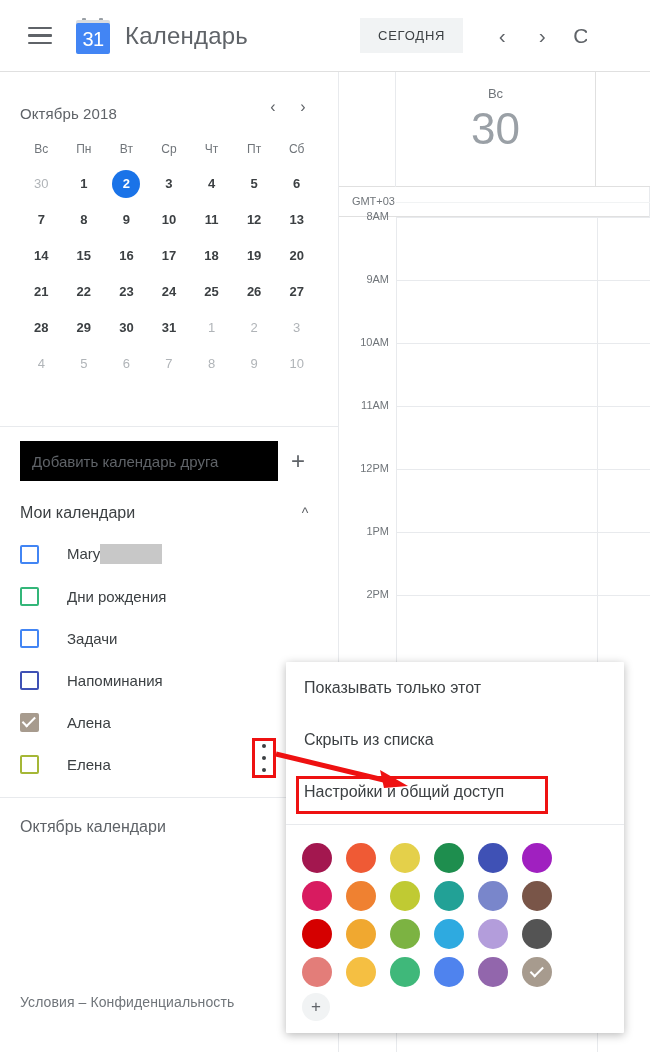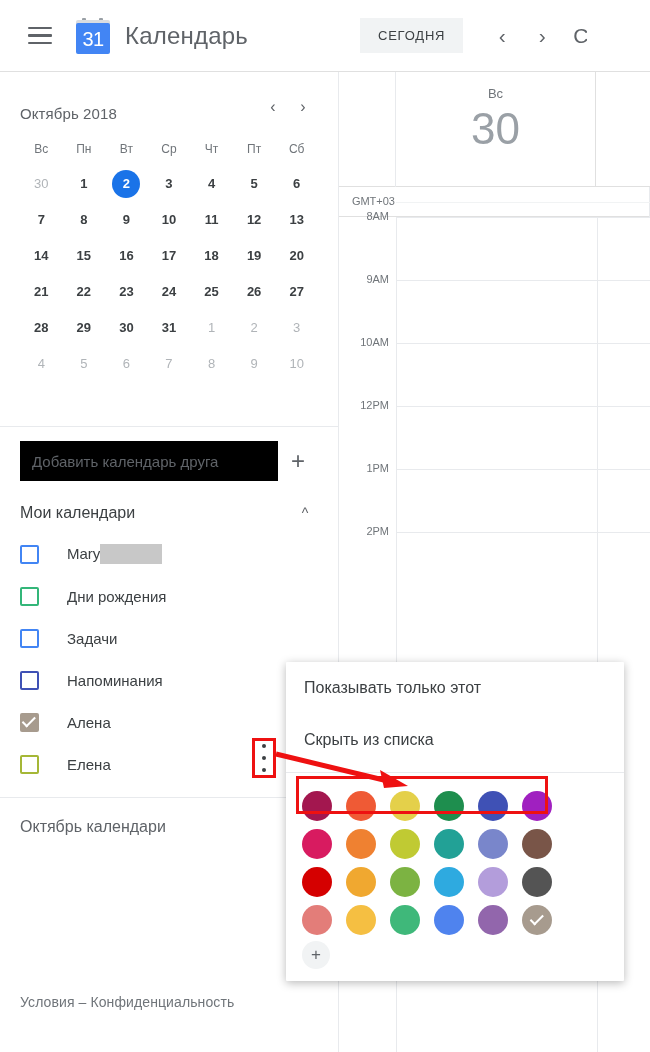--- a/index.html
+++ b/index.html
@@ -391,38 +391,43 @@
         </div>
         <div class="hour-row">
           <div class="hour-lbl">9AM</div>
           <div class="hour-line"></div>
         </div>
         <div class="hour-row">
           <div class="hour-lbl">10AM</div>
           <div class="hour-line"></div>
         </div>
         <div class="hour-row">
+          <div class="hour-lbl">11AM</div>
+          <div class="hour-line"></div>
+        </div>
+        <div class="hour-row">
           <div class="hour-lbl">12PM</div>
           <div class="hour-line"></div>
         </div>
         <div class="hour-row">
           <div class="hour-lbl">1PM</div>
           <div class="hour-line"></div>
         </div>
         <div class="hour-row">
           <div class="hour-lbl">2PM</div>
           <div class="hour-line"></div>
         </div>
       </div>
   </div>
 
   <div class="ctx-menu">
     <div id="ctx-items">
         <div class="ctx-item">Показывать только этот</div>
         <div class="ctx-item">Скрыть из списка</div>
+        <div class="ctx-item">Настройки и общий доступ</div>
       </div>
     <div class="ctx-divider"></div>
     <div class="swatches" id="swatches">
         <div class="sw" style="background: rgb(163, 23, 79);"></div>
         <div class="sw" style="background: rgb(239, 90, 53);"></div>
         <div class="sw" style="background: rgb(228, 208, 74);"></div>
         <div class="sw" style="background: rgb(30, 142, 78);"></div>
         <div class="sw" style="background: rgb(63, 81, 181);"></div>
         <div class="sw" style="background: rgb(160, 32, 192);"></div>
         <div class="sw" style="background: rgb(216, 27, 96);"></div>

